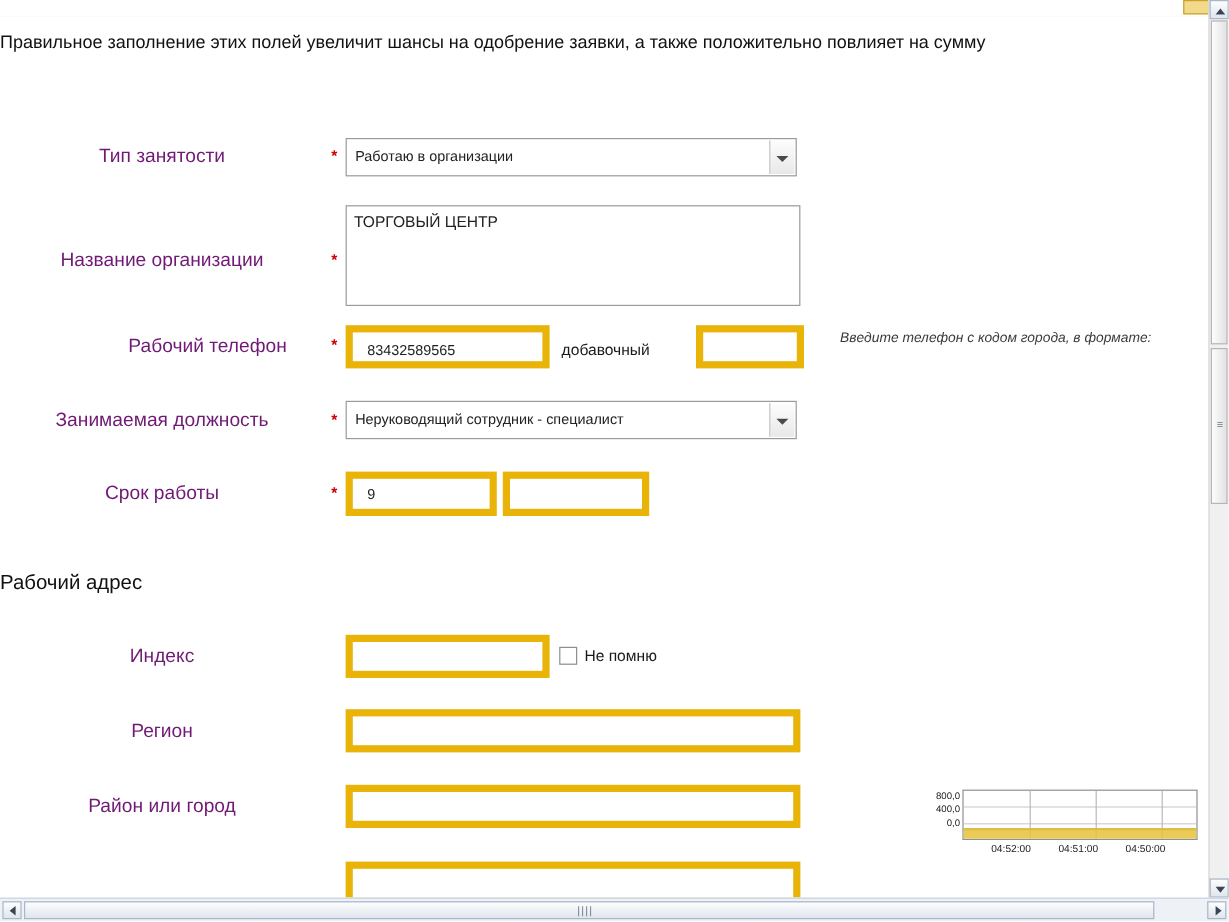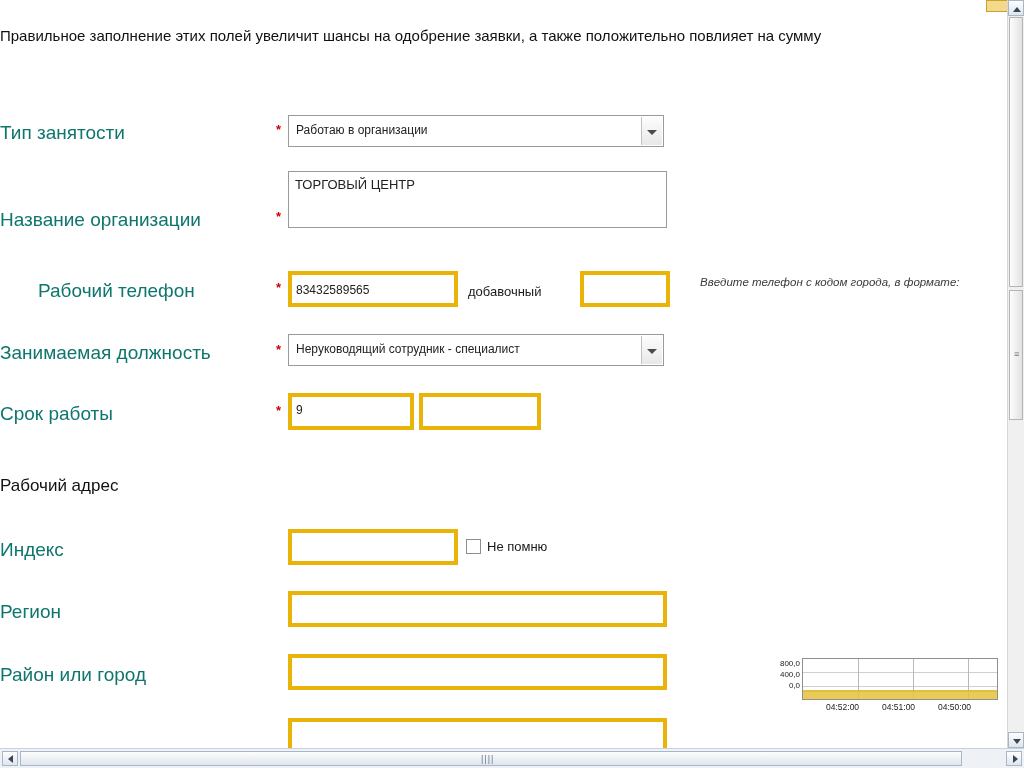--- a/index.html
+++ b/index.html
@@ -64,42 +64,42 @@
     top: 84px;
     left: 0;
     width: 1006px;
   }
   .row {
     position: relative;
     height: 0;
   }
   .label {
     position: absolute;
-    text-align: left;
-    font-size: 19px;
-    color: #0f766e;
+    text-align: center;
+    font-size: 16px;
+    color: #701a75;
     width: 270px;
     left: 0;
   }
   .req {
     position: absolute;
     color: #cc0000;
     font-size: 13px;
     font-weight: bold;
   }
 
   .field {
     position: absolute;
     box-sizing: border-box;
-    border: 4px solid #eab308;
+    border: 6px solid #eab308;
     background: #fff;
     font-family: "Liberation Sans", sans-serif;
     font-size: 12px;
     color: #222;
-    padding: 3px 4px;
+    padding: 3px 12px;
   }
   .select {
     position: absolute;
     box-sizing: border-box;
     border: 1px solid #9a9a9a;
     background: #fff;
     height: 32px;
     font-size: 12px;
     color: #222;
     padding: 7px 20px 0 7px;
@@ -320,21 +320,21 @@
         <span>Работаю в организации</span>
         <span class="arrow-box">
             <span class="arrow"></span>
           </span>
       </div>
     </div>
 
     <div class="row">
       <div class="label" style="top:111px;">Название организации</div>
       <div class="req" style="left:276px; top:111px;">*</div>
-      <div class="textarea" style="left:288px; top:73px; width:379px; height:57px;">ТОРГОВЫЙ ЦЕНТР</div>
+      <div class="textarea" style="left:288px; top:73px; width:379px; height:84px;">ТОРГОВЫЙ ЦЕНТР</div>
     </div>
 
     <div class="row">
       <div class="label" style="top:182px;margin-left:38px;">Рабочий телефон</div>
       <div class="req" style="left:276px; top:182px;">*</div>
       <div class="field" style="left:288px; top:173px; width:170px; height:36px; padding-top:8px;">83432589565</div>
       <div class="inline-label" style="left:468px; top:186px;">добавочный</div>
       <div class="field" style="left:580px; top:173px; width:90px; height:36px; padding-top:8px;"></div>
       <div class="hint" style="left:700px; top:177px;">
         <div>Ввeдите телефон с кодом города, в формате:</div>

